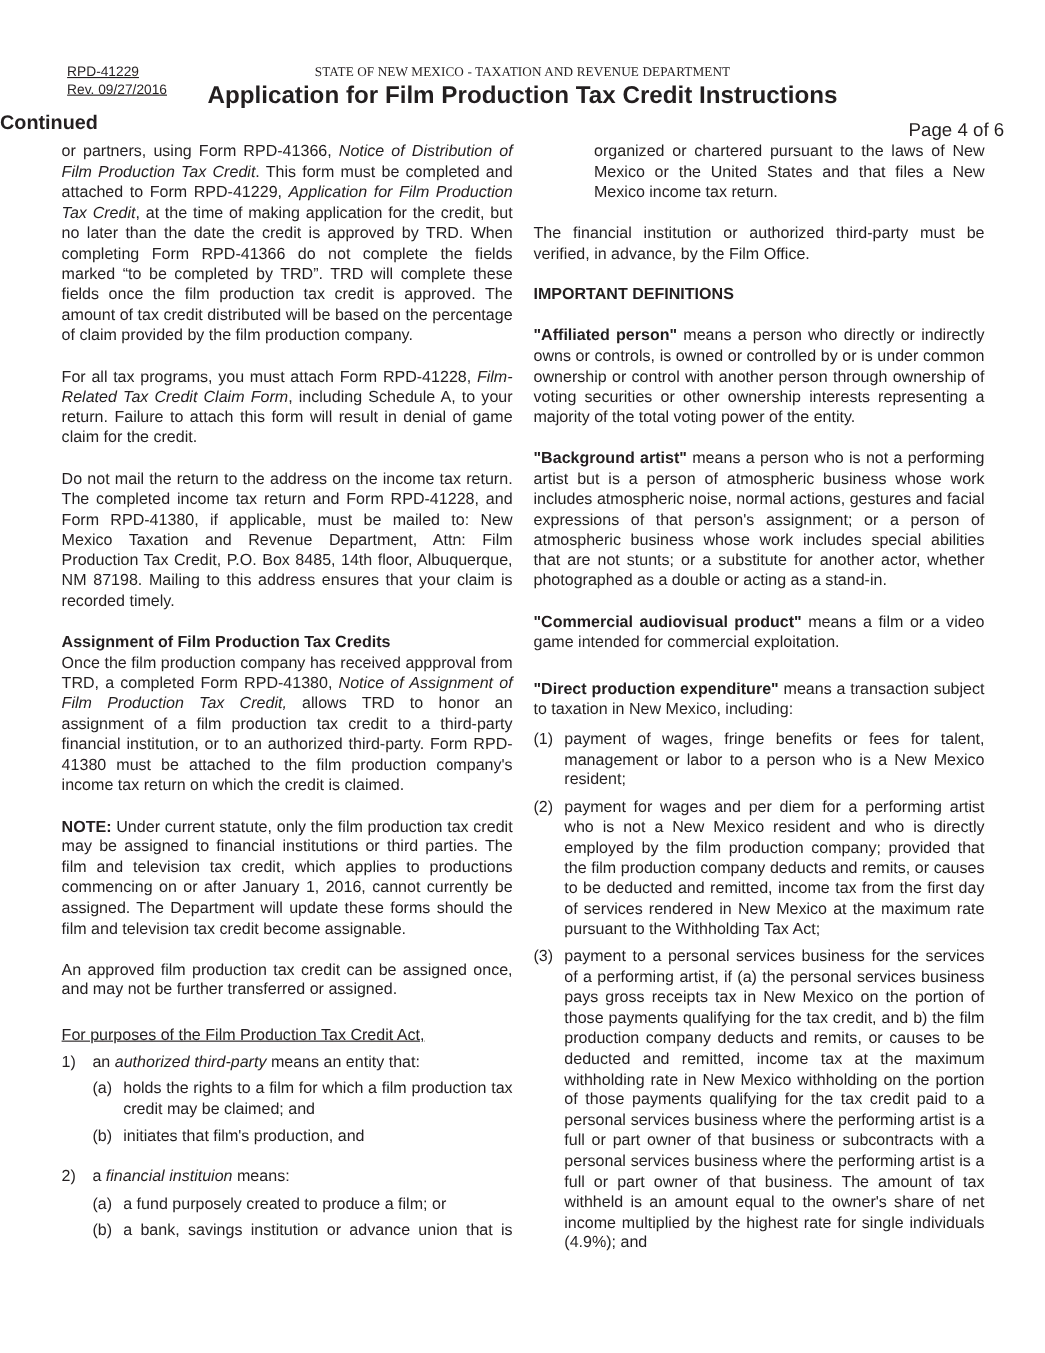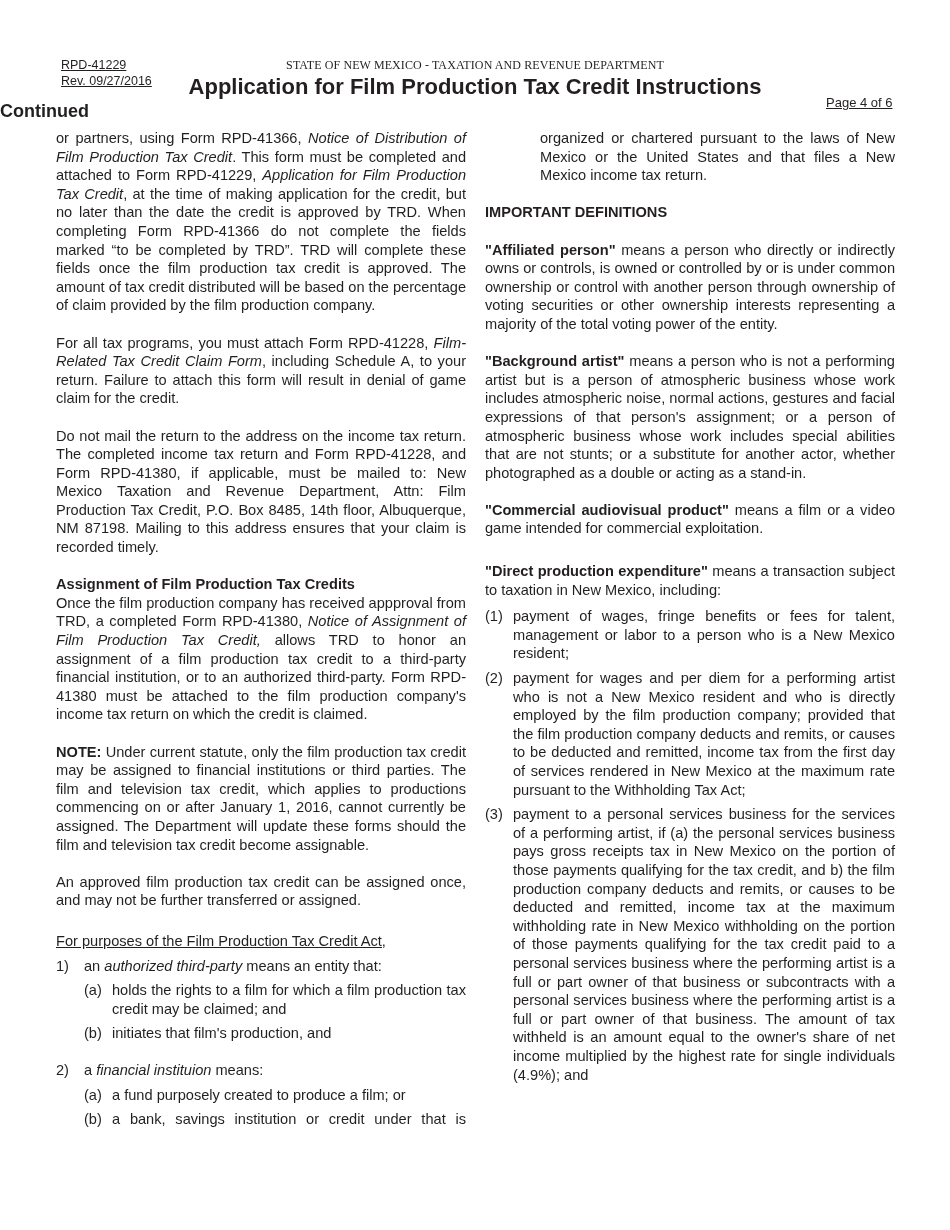--- a/index.html
+++ b/index.html
@@ -5,21 +5,21 @@
   html, body { margin:0; padding:0; background:#fff; }
   body { width:950px; height:1230px; position:relative; overflow:hidden; color:#231f20;
          font-family:"Liberation Sans", sans-serif; }
   .hdr-left { position:absolute; left:61px; top:57px; font-size:12.5px; line-height:16px;text-decoration:underline; }
   .hdr-state { position:absolute; left:0; width:950px; top:58px; text-align:center;
                font-family:"Liberation Serif", serif; font-size:12px; letter-spacing:0.1px; }
   .hdr-title { position:absolute; left:0; width:950px; top:74px; text-align:center;
                font-weight:bold; font-size:22px; line-height:26px; }
   .hdr-cont { position:absolute; left:0; width:950px; top:100px; 
               font-weight:bold; font-size:18px; line-height:22px; }
-  .hdr-page { position:absolute; left:826px; top:95px; font-size:13px;text-decoration:underline; }
+  .hdr-page { position:absolute; left:826px; top:109px; font-size:17px; }
   .col { position:absolute; top:129px; font-size:14.6px; line-height:18.6px; text-align:justify; }
   .col-left { left:56px; width:410px; }
   .col-right { left:485px; width:410px; }
   p { margin:0 0 18.6px 0; }
   .h-sub { font-weight:bold; margin:0; }
   .h-sec { font-weight:bold; margin:0 0 18.6px 0; }
   .list { margin:0; }
   .li { display:flex; margin-bottom:6px; }
   .li .num { flex:0 0 28px; }
   .li .txt { flex:1; text-align:justify; }
@@ -66,27 +66,28 @@
     <div class="li">
       <span class="num">2)</span>
       <span class="txt" style="text-align:left"><span>a </span><i>financial instituion</i><span> means:</span></span>
     </div>
     <div class="li sub">
         <span class="num">(a)</span>
         <span class="txt">a fund purposely created to produce a film; or</span>
       </div>
     <div class="li sub">
         <span class="num">(b)</span>
-        <span class="txt" style="text-align-last:justify">a bank, savings institution or credit under that is</span>
+        <span class="txt" style="text-align-last:justify">a bank, savings institution or advance union that is</span>
       </div>
   </div>
 </div>
 
 <div class="col col-right">
   <p class="indent-cont">organized or chartered pursuant to the laws of New Mexico or the United States and that files a New Mexico income tax return.</p>
+  <p>The financial institution or authorized third-party must be verified, in advance, by the Film Office.</p>
   <div class="h-sec">IMPORTANT DEFINITIONS</div>
   <p><b>"Affiliated person"</b><span> means a person who directly or indirectly owns or controls, is owned or controlled by or is under common ownership or control with another person through ownership of voting securities or other ownership interests representing a majority of the total voting power of the entity.</span></p>
   <p><b>"Background artist"</b><span> means a person who is not a performing artist but is a person of atmospheric business whose work includes atmospheric noise, normal actions, gestures and facial expressions of that person's assignment; or a person of atmospheric business whose work includes special abilities that are not stunts; or a substitute for another actor, whether photographed as a double or acting as a stand-in.</span></p>
   <p style="margin-bottom:24px"><b>"Commercial audiovisual product"</b><span> means a film or a video game intended for commercial exploitation.</span></p>
   <p style="margin-bottom:8px"><b>"Direct production expenditure"</b><span> means a transaction subject to taxation in New Mexico, including:</span></p>
   <div class="list">
     <div class="li">
         <span class="num">(1)</span>
         <span class="txt">payment of wages, fringe benefits or fees for talent, management or labor to a person who is a New Mexico resident;</span>
       </div>

